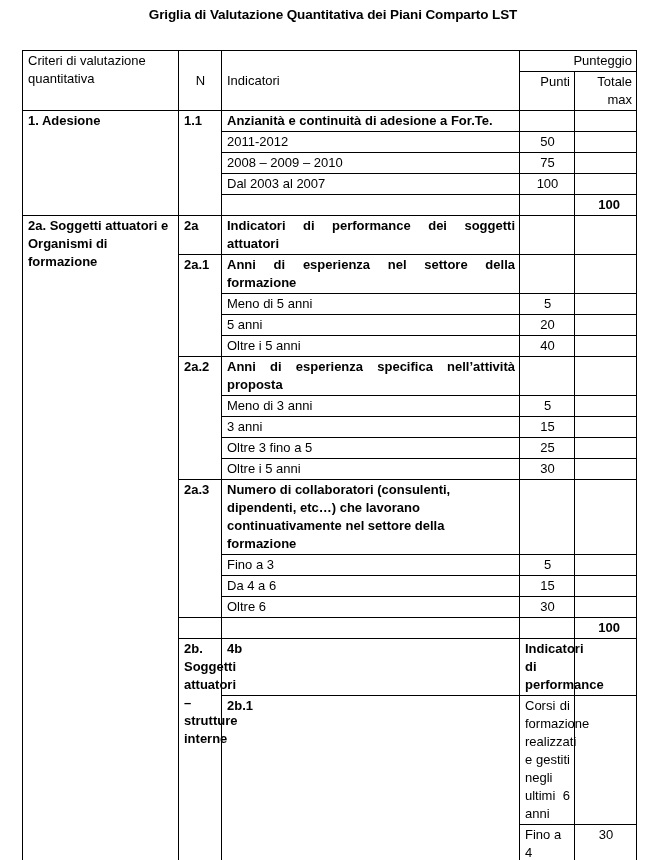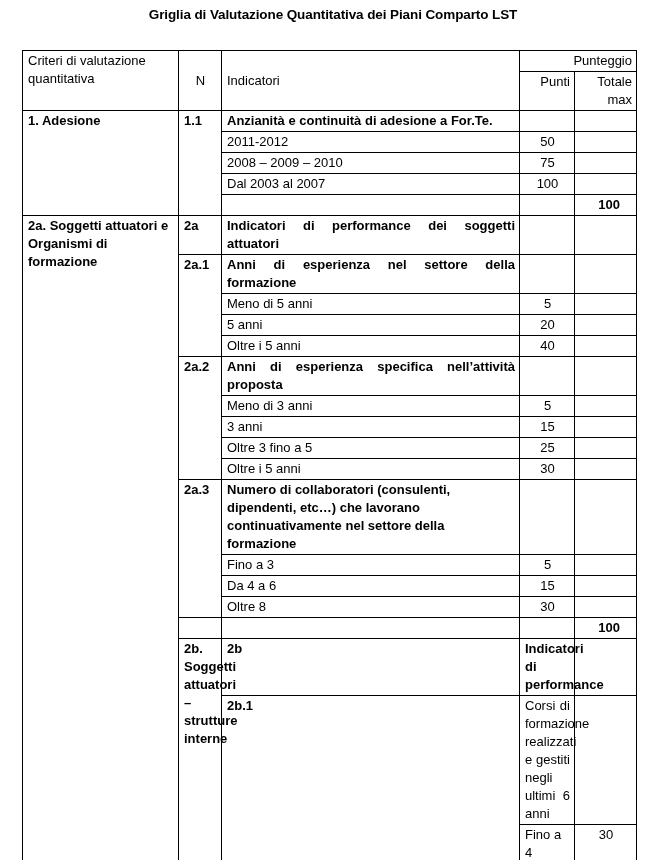--- a/index.html
+++ b/index.html
@@ -139,34 +139,34 @@
       <td>Fino a 3</td>
       <td class="num">5</td>
         <td></td>
     </tr>
     <tr class="r20">
       <td>Da 4 a 6</td>
       <td class="num">15</td>
         <td></td>
     </tr>
     <tr class="r20">
-      <td>Oltre 8</td>
+      <td>Oltre 6</td>
       <td class="num">30</td>
         <td></td>
     </tr>
     <tr class="r20">
       <td></td>
         <td></td>
         <td></td>
       <td class="numr b">100</td>
     </tr>
 
     <tr class="r20">
       <td rowspan="7" class="b">2b. Soggetti attuatori – strutture interne</td>
-      <td class="b">2b</td>
+      <td class="b">4b</td>
       <td class="b">Indicatori di performance</td>
       <td></td>
         <td></td>
     </tr>
     <tr>
       <td rowspan="4" class="b">2b.1</td>
       <td class="just">Corsi di formazione realizzati e gestiti negli ultimi 6 anni</td>
       <td></td>
         <td></td>
     </tr>

